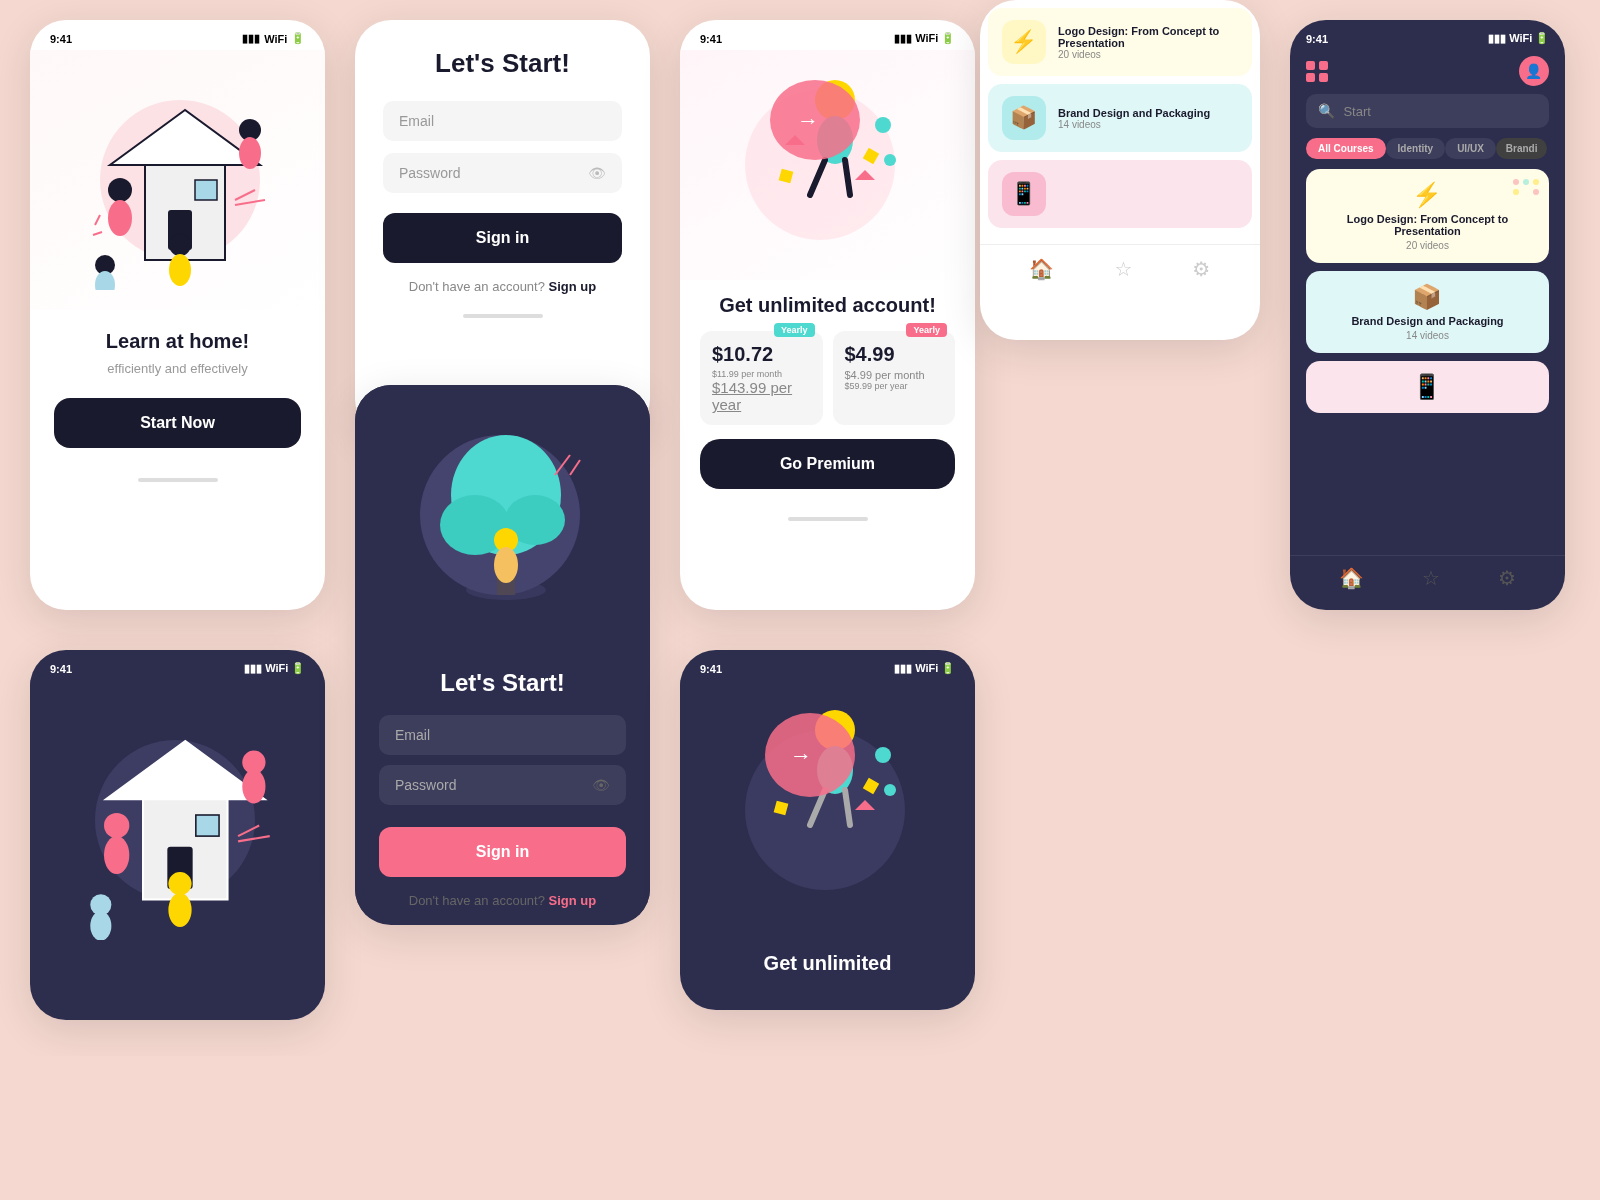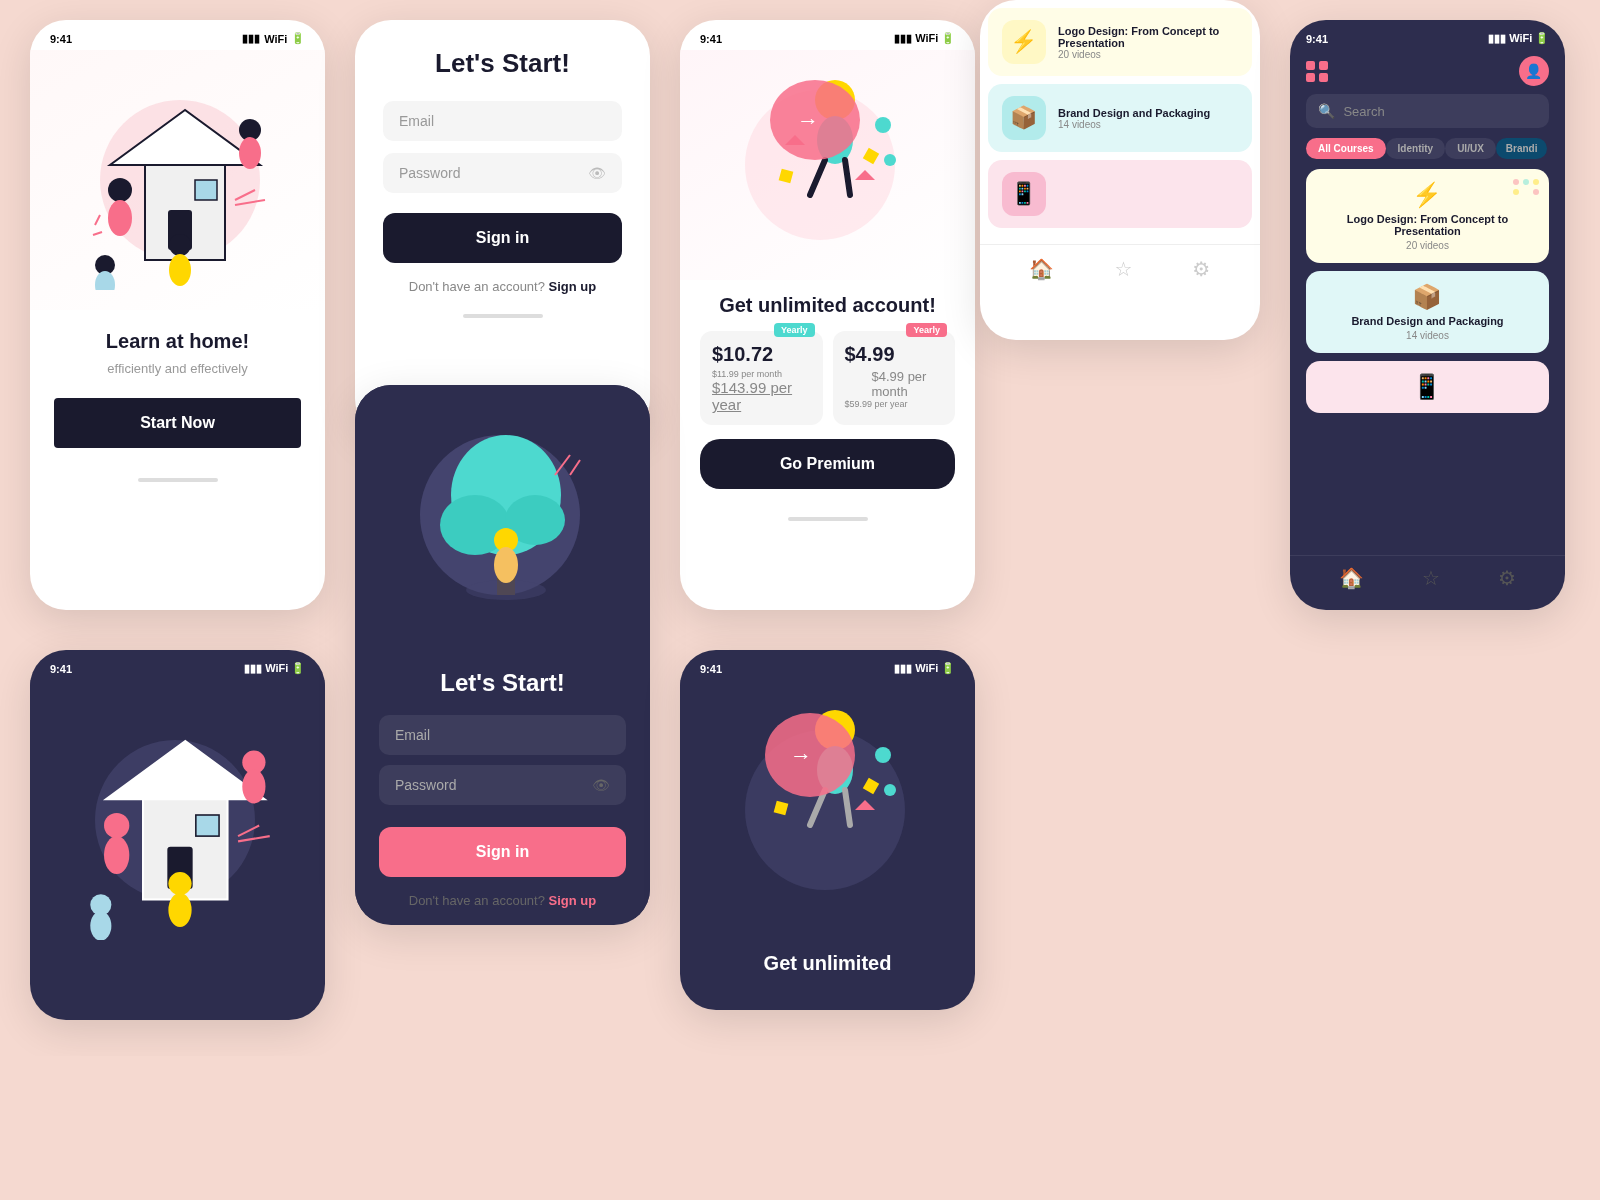--- a/index.html
+++ b/index.html
@@ -35,21 +35,21 @@
       padding: 10px 20px 5px;
       font-size: 12px;
       font-weight: 600;
     }
     .status-bar .icons { display: flex; gap: 4px; align-items: center; }
 
     .btn-start-now {
       background: #1a1a2e;
       color: #fff;
       border: none;
-      border-radius: 4px;
+      border-radius: 16px;
       padding: 16px 60px;
       font-size: 16px;
       font-weight: 700;
       cursor: pointer;
       width: 100%;
     }
 
     .btn-signin-dark {
       background: #1a1a2e;
       color: #fff;
@@ -239,21 +239,21 @@
         <div style="flex:1; background:#f5f5f5; border-radius:12px; padding:12px; position:relative;">
           <div style="position:absolute; top:-8px; right:8px; background:#4dd9cf; color:white; font-size:9px; font-weight:700; padding:2px 7px; border-radius:4px;">Yearly</div>
           <div style="font-size:20px; font-weight:800; color:#1a1a2e;">$10.72</div>
           <div style="font-size:9px; color:#888; margin-top:3px;">$11.99 per month</div>
           <div style="font-size:15px; color:#888;text-decoration:underline;">$143.99 per year</div>
         </div>
 
         <div style="flex:1; background:#f5f5f5; border-radius:12px; padding:12px; position:relative;">
           <div style="position:absolute; top:-8px; right:8px; background:#f86e8a; color:white; font-size:9px; font-weight:700; padding:2px 7px; border-radius:4px;">Yearly</div>
           <div style="font-size:20px; font-weight:800; color:#1a1a2e;">$4.99</div>
-          <div style="font-size:13px; color:#888; margin-top:3px;margin-left:27px;">$4.99 per month</div>
+          <div style="font-size:11px; color:#888; margin-top:3px;">$4.99 per month</div>
           <div style="font-size:9px; color:#888;">$59.99 per year</div>
         </div>
       </div>
       <button class="btn-go-premium">Go Premium</button>
     </div>
     <div style="height:24px; display:flex; align-items:center; justify-content:center; margin-top:4px;">
       <div style="width:80px;height:4px;background:#ddd;border-radius:2px;"></div>
     </div>
   </div>
 
@@ -306,28 +306,28 @@
         <div style="width:9px;height:9px;background:#f86e8a;border-radius:2px;"></div>
         <div style="width:9px;height:9px;background:#f86e8a;border-radius:2px;"></div>
         <div style="width:9px;height:9px;background:#f86e8a;border-radius:2px;"></div>
         <div style="width:9px;height:9px;background:#f86e8a;border-radius:2px;"></div>
       </div>
       <div style="width:30px;height:30px;border-radius:50%;background:#f86e8a;display:flex;align-items:center;justify-content:center;font-size:14px;">👤</div>
     </div>
 
     <div style="margin:0 16px 10px; background:#3d3d5c; border-radius:10px; padding:9px 12px; display:flex; align-items:center; gap:8px; color:#888; font-size:13px;">
       <span style="color:#888;font-size:14px;">🔍</span>
-      <span>Search</span>
+      <span>Start</span>
     </div>
 
     <div style="display:flex; padding:0 16px 10px; overflow:hidden;">
       <div style="padding:5px 12px;border-radius:20px;font-size:10px;font-weight:600;background:#f86e8a;color:white;white-space:nowrap;">All Courses</div>
       <div style="padding:5px 12px;border-radius:20px;font-size:10px;font-weight:600;background:#3d3d5c;color:#aaa;white-space:nowrap;">Identity</div>
       <div style="padding:5px 12px;border-radius:20px;font-size:10px;font-weight:600;background:#3d3d5c;color:#aaa;white-space:nowrap;">UI/UX</div>
-      <div style="padding:5px 10px;border-radius:20px;font-size:10px;font-weight:600;background:#0c4a6e;color:#aaa;white-space:nowrap;">Brandi</div>
+      <div style="padding:5px 10px;border-radius:20px;font-size:10px;font-weight:600;background:#404040;color:#aaa;white-space:nowrap;">Brandi</div>
     </div>
 
     <div style="margin:0 16px 8px; background:#fffde7; border-radius:14px; padding:12px; position:relative; overflow:hidden;">
 
       <div style="position:absolute;top:8px;right:8px;opacity:0.4;">
         <svg width="30" height="30" viewBox="0 0 30 30">
           <circle cx="5" cy="5" r="3" fill="#f86e8a"></circle>
           <circle cx="15" cy="5" r="3" fill="#4dd9cf"></circle>
           <circle cx="25" cy="5" r="3" fill="#ffd700"></circle>
           <circle cx="5" cy="15" r="3" fill="#ffd700"></circle>

